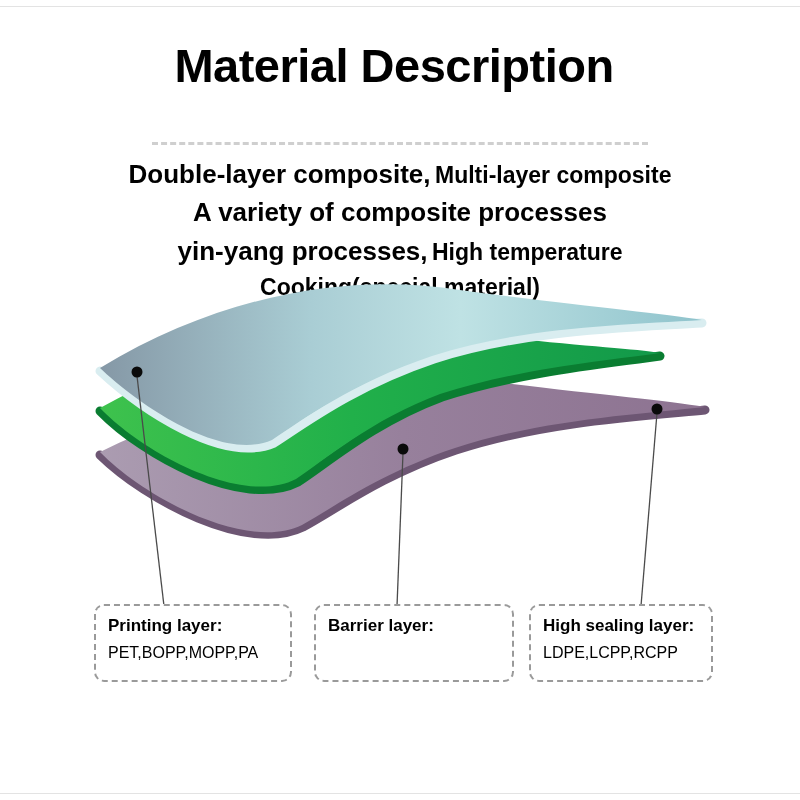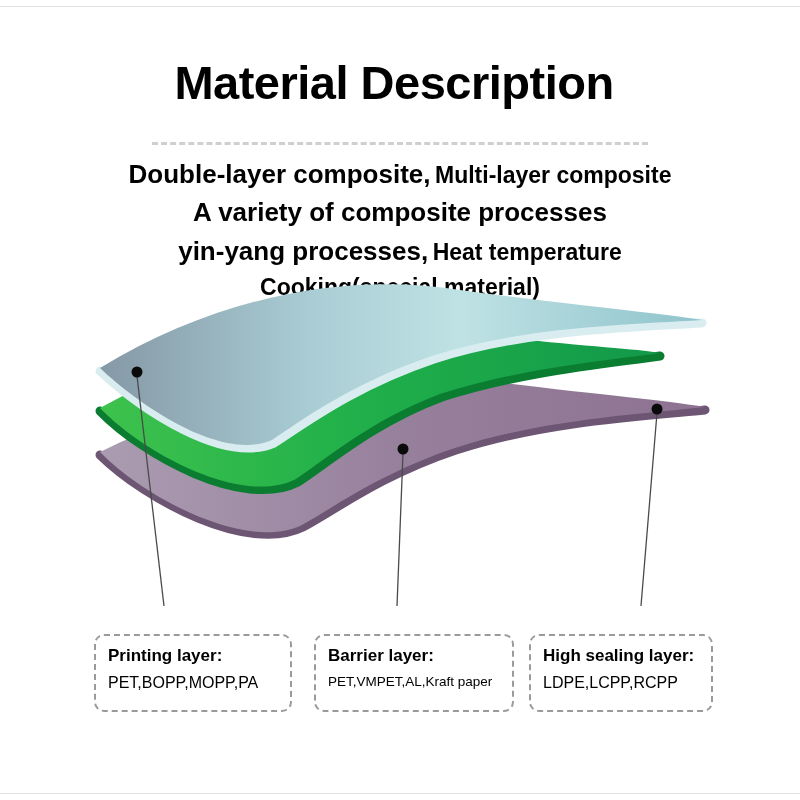--- a/index.html
+++ b/index.html
@@ -9,40 +9,40 @@
     background:#ffffff;
     overflow:hidden;
     font-family:"Liberation Sans", sans-serif;
     color:#000;
   }
   .frame-line{position:absolute;left:0;width:800px;height:1px;background:#e3e3e3;}
   .frame-top{top:6px;}
   .frame-bottom{bottom:6px;}
 
   .page-title{
-    position:absolute;top:55px;left:0;width:788px;margin:0;
+    position:absolute;top:38px;left:0;width:788px;margin:0;
     text-align:center;
     font-size:47px;font-weight:900;letter-spacing:-0.5px;
   }
   .dashed-sep{
     position:absolute;top:142px;left:152px;width:496px;height:0;
     border-top:3px dashed #cfcfcf;
   }
   .subtitle{
     position:absolute;top:158px;left:0;width:800px;
     text-align:center;font-weight:700;line-height:1.28;
   }
   .subtitle p{margin:0 0 5px 0;}
   .t-big{font-size:26px;font-weight:800;}
   .t-med{font-size:23px;font-weight:700;}
 
   .illustration{position:absolute;top:0;left:0;pointer-events:none;}
 
   .callout{
-    position:absolute;top:634px;
+    position:absolute;top:604px;
     border:2px dashed #9a9a9a;border-radius:10px;
     background:#fff;box-sizing:border-box;
     padding:10px 12px;height:78px;
   }
   .callout .c-title{font-size:17px;font-weight:700;margin-bottom:8px;white-space:nowrap;}
   .callout .c-body{font-size:16px;font-weight:400;white-space:nowrap;}
   .callout.c1{left:94px;width:198px;}
   .callout.c2{left:314px;width:200px;}
   .callout.c2 .c-body{font-size:13.5px;}
   .callout.c3{left:529px;width:184px;}
@@ -60,21 +60,21 @@
   <div class="dashed-sep"></div>
 
   <div class="subtitle">
     <p>
       <span class="t-big">Double-layer composite,</span>
       <span class="t-med">Multi-layer composite</span>
     </p>
     <p><span class="t-big">A variety of composite processes</span></p>
     <p>
       <span class="t-big">yin-yang processes,</span>
-      <span class="t-med">Heat temperature</span>
+      <span class="t-med">High temperature</span>
     </p>
     <p><span class="t-med">Cooking(special material)</span></p>
   </div>
 
   <svg class="illustration" width="800" height="800" viewBox="0 0 800 800" xmlns="http://www.w3.org/2000/svg">
     <defs>
       <linearGradient id="gradBlue" x1="0" y1="0" x2="1" y2="0">
         <stop offset="0%" stop-color="#8598a6"></stop>
         <stop offset="35%" stop-color="#a9cdd4"></stop>
         <stop offset="60%" stop-color="#bfe2e4"></stop>
@@ -116,21 +116,20 @@
     <circle cx="657" cy="409" r="5.5" fill="#0a0a0a"></circle>
   </svg>
 
   <div class="callout c1">
     <div class="c-title">Printing layer:</div>
     <div class="c-body">PET,BOPP,MOPP,PA</div>
   </div>
 
   <div class="callout c2">
     <div class="c-title">Barrier layer:</div>
-    <div class="c-body">PET,VMPET,AL,Kraft paper</div>
   </div>
 
   <div class="callout c3">
     <div class="c-title">High sealing layer:</div>
     <div class="c-body">LDPE,LCPP,RCPP</div>
   </div>
 
 </div>
 
 </body></html>

